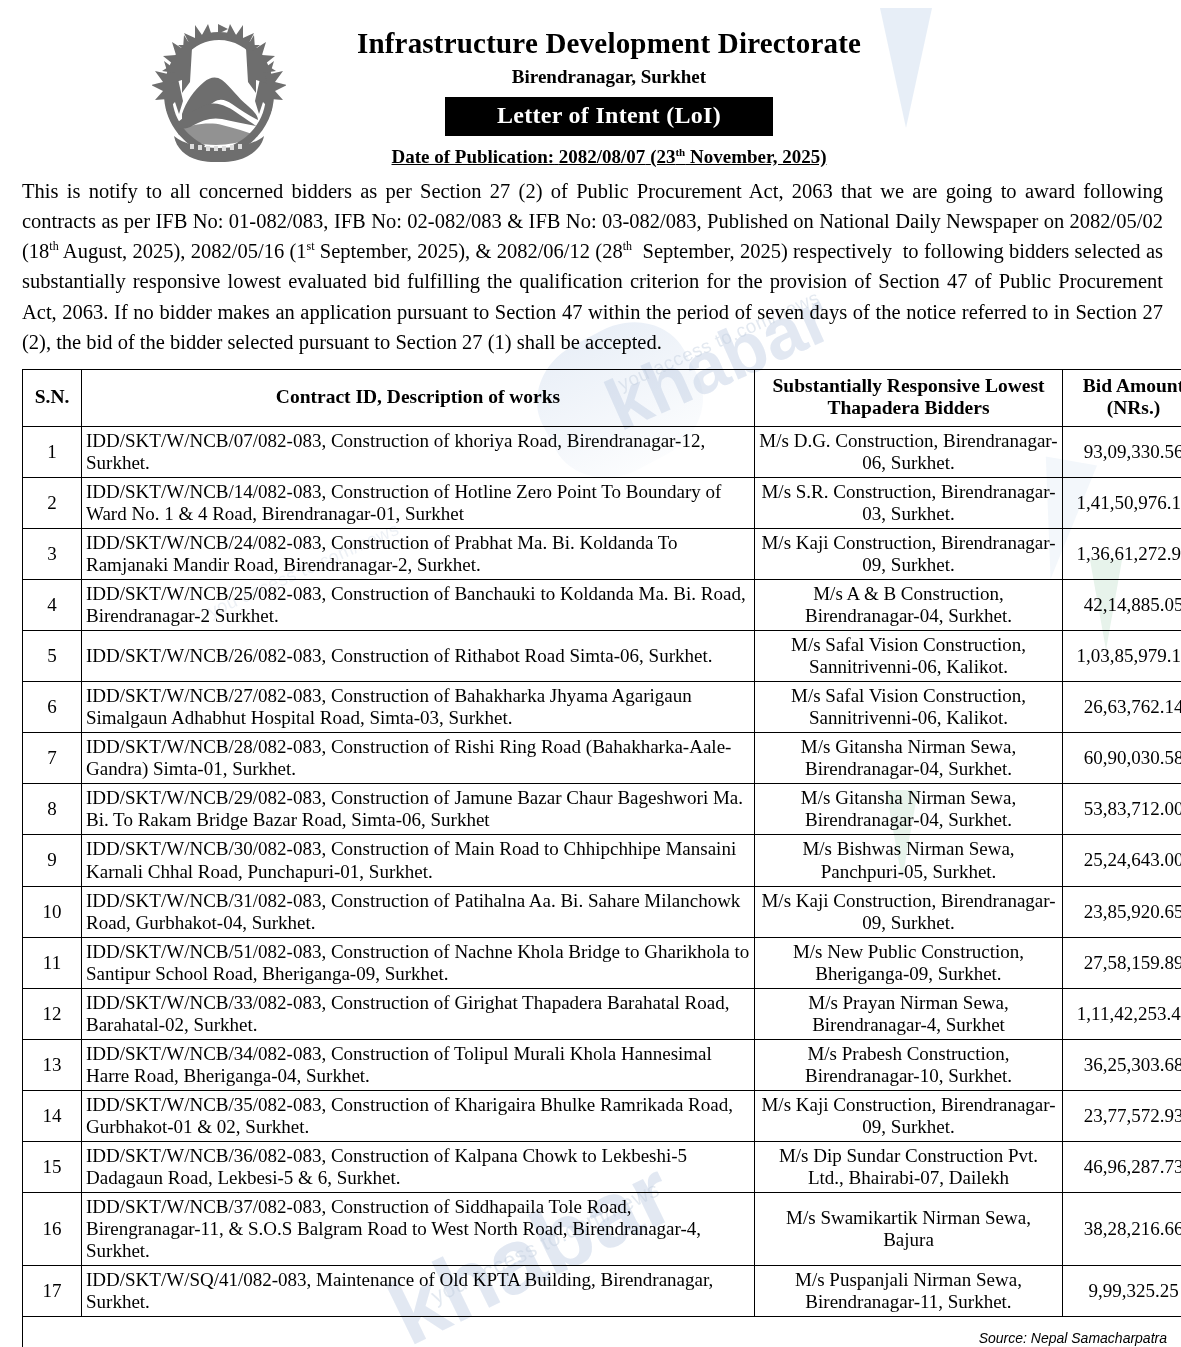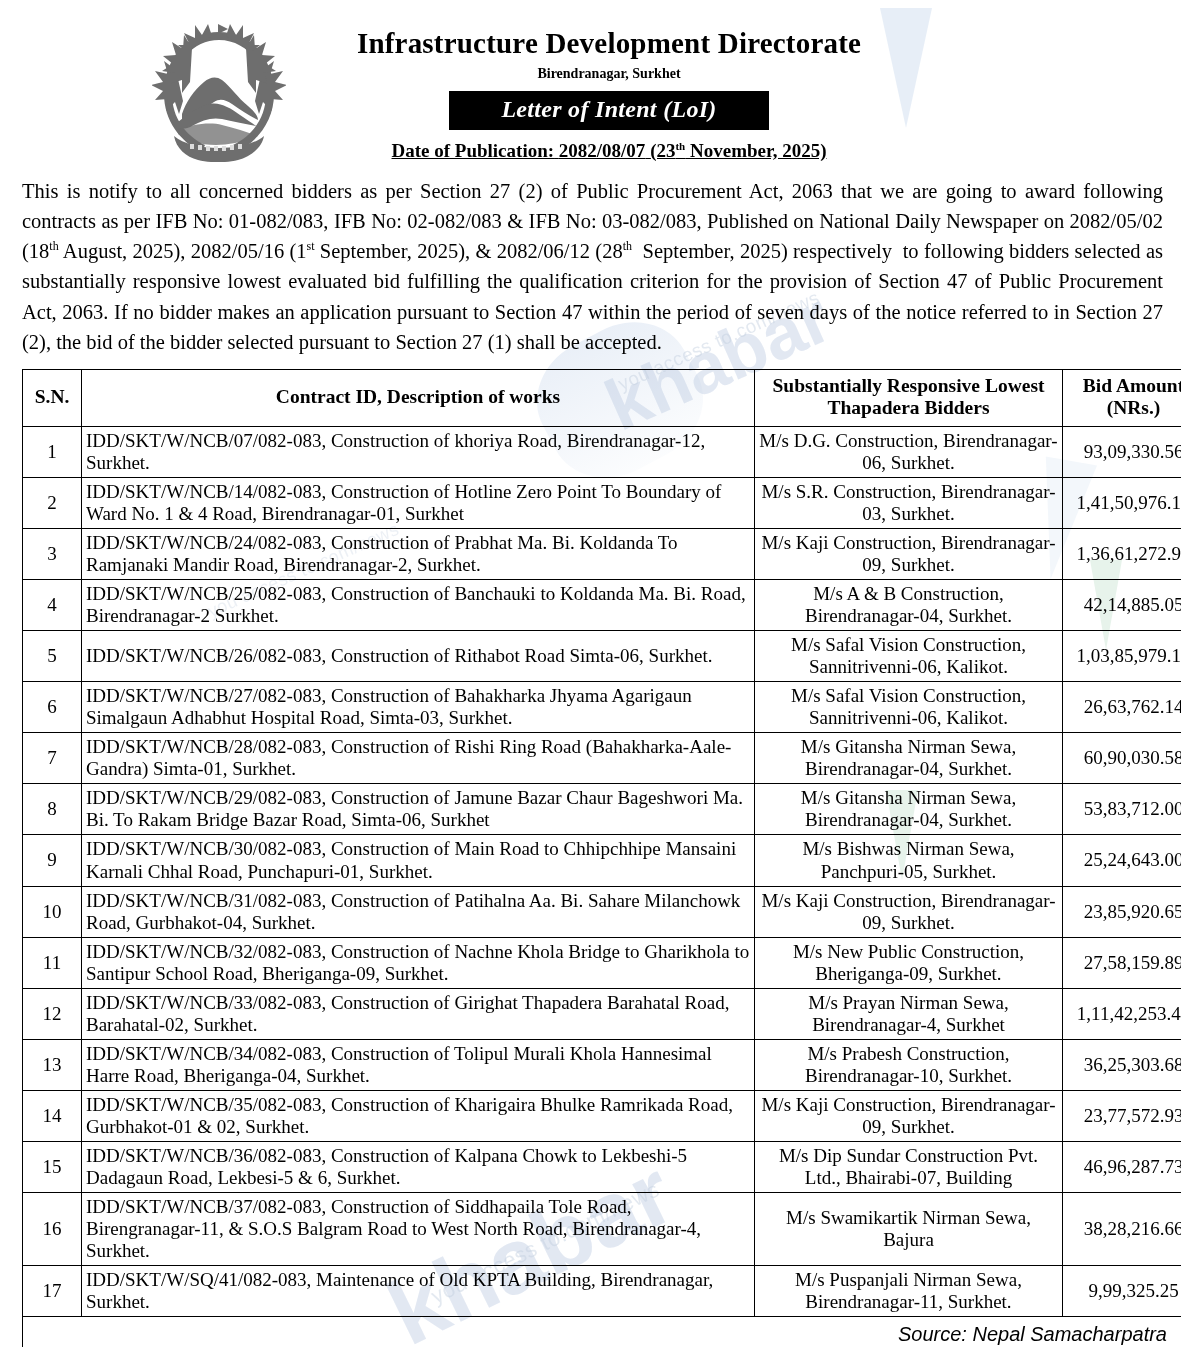--- a/index.html
+++ b/index.html
@@ -77,38 +77,37 @@
     padding-top: 28px;
     padding-left: 37px;
   }
   .org-title {
     font-size: 29px;
     font-weight: bold;
     letter-spacing: .2px;
     line-height: 1.08;
   }
   .org-sub {
-    font-size: 14px;
+    font-size: 19px;
     font-weight: bold;
     margin-top: 7px;
   }
   .loi-wrap {
     margin-top: 9px;
     display: flex;
     justify-content: center;
   }
   .loi-badge {
     background: #000000;
     color: #ffffff;
     font-size: 24px;
     font-weight: bold;
     padding: 5px 52px 7px 52px;
     line-height: 1.1;
     letter-spacing: .3px;
-    font-style: italic;
   }
   .pub-date {
     margin-top: 10px;
     font-size: 19px;
     font-weight: bold;
     text-align: center;
     text-decoration: underline;
   }
   .pub-date sup { font-size: 11px; }
 
@@ -171,21 +170,21 @@
     height: 30px;
   }
 
   
   .footer {
     position: absolute;
     right: 14px;
     bottom: 8px;
     font-family: "Liberation Sans", sans-serif;
     font-style: italic;
-    font-size: 20px;
+    font-size: 14px;
     color: #000000;
     z-index: 3;
   }
 </style>
 </head>
 <body>
 
 <div class="wm wm-wedge" style="left:880px; top:8px;"></div>
 <div class="wm wm-wedge" style="left:1035px; top:460px; transform:rotate(10deg); opacity:.5;"></div>
 <div class="wm wm-wedge2" style="left:1090px; top:560px;"></div>
@@ -329,21 +328,21 @@
             <td class="amount">25,24,643.00</td>
           </tr>
           <tr>
             <td class="sn">10</td>
             <td class="desc">IDD/SKT/W/NCB/31/082-083, Construction of Patihalna Aa. Bi. Sahare Milanchowk Road, Gurbhakot-04, Surkhet.</td>
             <td class="bidder">M/s Kaji Construction, Birendranagar-09, Surkhet.</td>
             <td class="amount">23,85,920.65</td>
           </tr>
           <tr>
             <td class="sn">11</td>
-            <td class="desc">IDD/SKT/W/NCB/32/082-083, Construction of Nachne Khola Bridge to Gharikhola to Santipur School Road, Bheriganga-09, Surkhet.</td>
+            <td class="desc">IDD/SKT/W/NCB/51/082-083, Construction of Nachne Khola Bridge to Gharikhola to Santipur School Road, Bheriganga-09, Surkhet.</td>
             <td class="bidder">M/s New Public Construction, Bheriganga-09, Surkhet.</td>
             <td class="amount">27,58,159.89</td>
           </tr>
           <tr>
             <td class="sn">12</td>
             <td class="desc">IDD/SKT/W/NCB/33/082-083, Construction of Girighat Thapadera Barahatal Road, Barahatal-02, Surkhet.</td>
             <td class="bidder">M/s Prayan Nirman Sewa, Birendranagar-4, Surkhet</td>
             <td class="amount">1,11,42,253.41</td>
           </tr>
           <tr>
@@ -354,21 +353,21 @@
           </tr>
           <tr>
             <td class="sn">14</td>
             <td class="desc">IDD/SKT/W/NCB/35/082-083, Construction of Kharigaira Bhulke Ramrikada Road, Gurbhakot-01 &amp; 02, Surkhet.</td>
             <td class="bidder">M/s Kaji Construction, Birendranagar-09, Surkhet.</td>
             <td class="amount">23,77,572.93</td>
           </tr>
           <tr>
             <td class="sn">15</td>
             <td class="desc">IDD/SKT/W/NCB/36/082-083, Construction of Kalpana Chowk to Lekbeshi-5 Dadagaun Road, Lekbesi-5 &amp; 6, Surkhet.</td>
-            <td class="bidder">M/s Dip Sundar Construction Pvt. Ltd., Bhairabi-07, Building</td>
+            <td class="bidder">M/s Dip Sundar Construction Pvt. Ltd., Bhairabi-07, Dailekh</td>
             <td class="amount">46,96,287.73</td>
           </tr>
           <tr>
             <td class="sn">16</td>
             <td class="desc">IDD/SKT/W/NCB/37/082-083, Construction of Siddhapaila Tole Road, Birengranagar-11, &amp; S.O.S Balgram Road to West North Road, Birendranagar-4, Surkhet.</td>
             <td class="bidder">M/s Swamikartik Nirman Sewa, Bajura</td>
             <td class="amount">38,28,216.66</td>
           </tr>
           <tr>
             <td class="sn">17</td>

